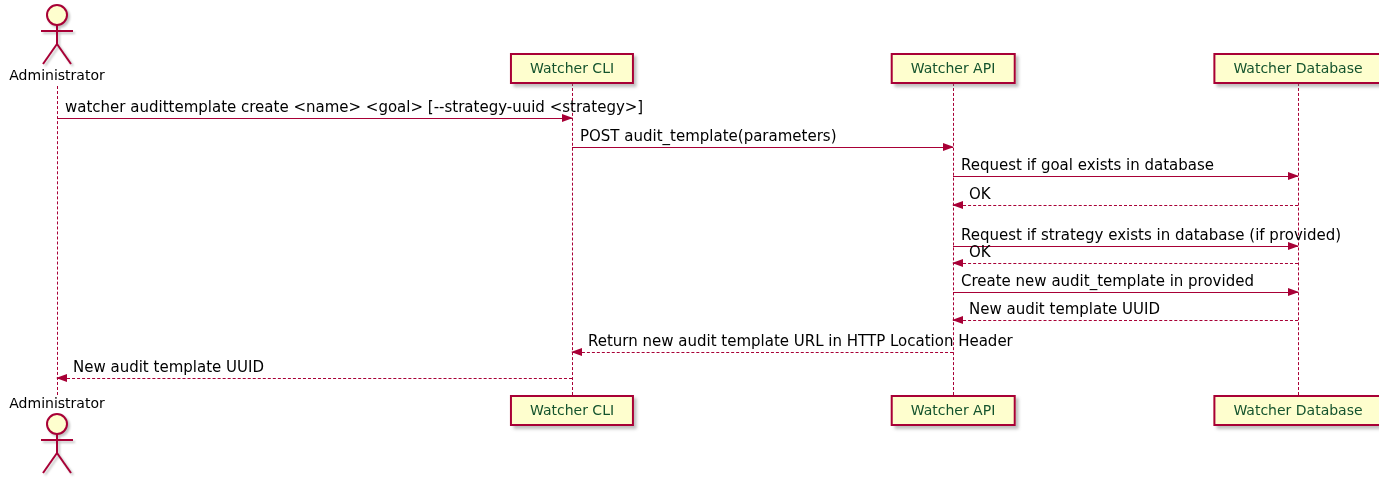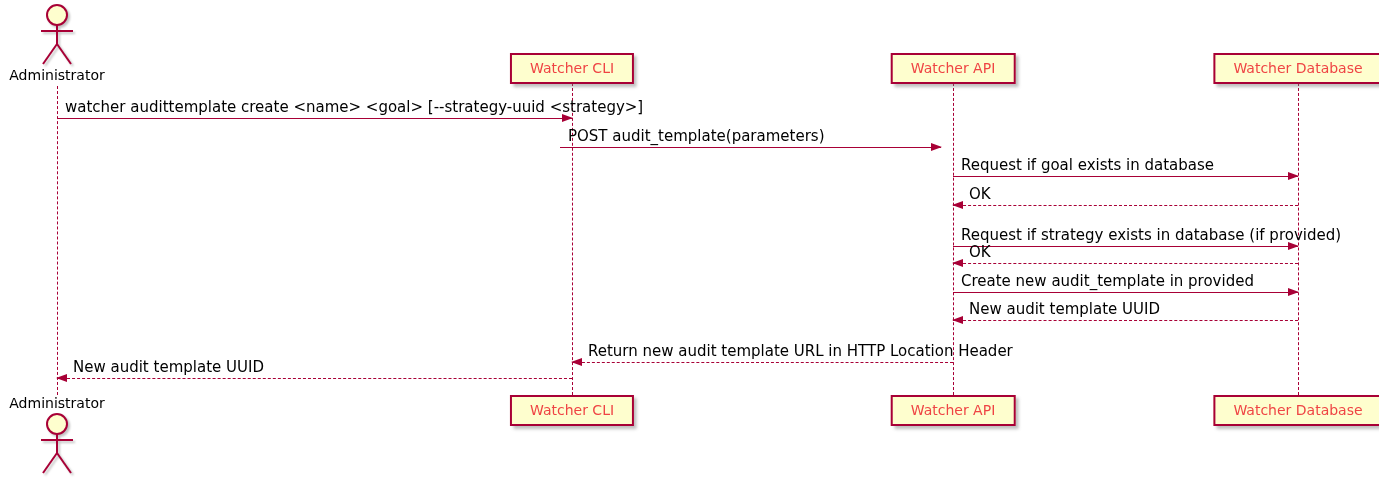--- a/index.html
+++ b/index.html
@@ -20,21 +20,21 @@
   .pbox{
     position:absolute;
     transform:translateX(-50%);
     background:#FEFECE;
     border:2px solid #A80036;
     padding:4px 18px;
     font-size:14px;
     line-height:19px;
     white-space:nowrap;
     box-shadow:3px 3px 3px rgba(110,110,110,0.45);
-    color:#ef4444;
+    color:#14532d;
   }
   .actor{position:absolute;}
   .actor svg{filter:drop-shadow(2px 2px 1px rgba(120,120,120,0.45));}
   .actor-label{
     position:absolute;
     width:140px;
     text-align:center;
     font-size:14px;
     line-height:15px;
     white-space:nowrap;
@@ -93,21 +93,21 @@
   <div class="pbox" style="left:953px;top:53px">Watcher API</div>
   <div class="pbox" style="left:1298px;top:53px">Watcher Database</div>
 
   <div class="message" style="left:57px;top:100px;width:515px">
     <div class="msg-label pad-s">watcher audittemplate create &lt;name&gt; &lt;goal&gt; [--strategy-uuid &lt;strategy&gt;]</div>
     <div class="msg-line solid">
         <span class="arrowhead right"></span>
       </div>
   </div>
 
-  <div class="message" style="left:560px;top:129px;width:381px">
+  <div class="message" style="left:572px;top:129px;width:381px">
     <div class="msg-label pad-s">POST audit_template(parameters)</div>
     <div class="msg-line solid">
         <span class="arrowhead right"></span>
       </div>
   </div>
 
   <div class="message" style="left:953px;top:158px;width:345px">
     <div class="msg-label pad-s">Request if goal exists in database</div>
     <div class="msg-line solid">
         <span class="arrowhead right"></span>
@@ -142,21 +142,21 @@
       </div>
   </div>
 
   <div class="message" style="left:953px;top:302px;width:345px">
     <div class="msg-label pad-l">New audit template UUID</div>
     <div class="msg-line dashed">
         <span class="arrowhead left"></span>
       </div>
   </div>
 
-  <div class="message" style="left:572px;top:344px;width:381px">
+  <div class="message" style="left:572px;top:334px;width:381px">
     <div class="msg-label pad-l">Return new audit template URL in HTTP Location Header</div>
     <div class="msg-line dashed">
         <span class="arrowhead left"></span>
       </div>
   </div>
 
   <div class="message" style="left:57px;top:360px;width:515px">
     <div class="msg-label pad-l">New audit template UUID</div>
     <div class="msg-line dashed">
         <span class="arrowhead left"></span>

